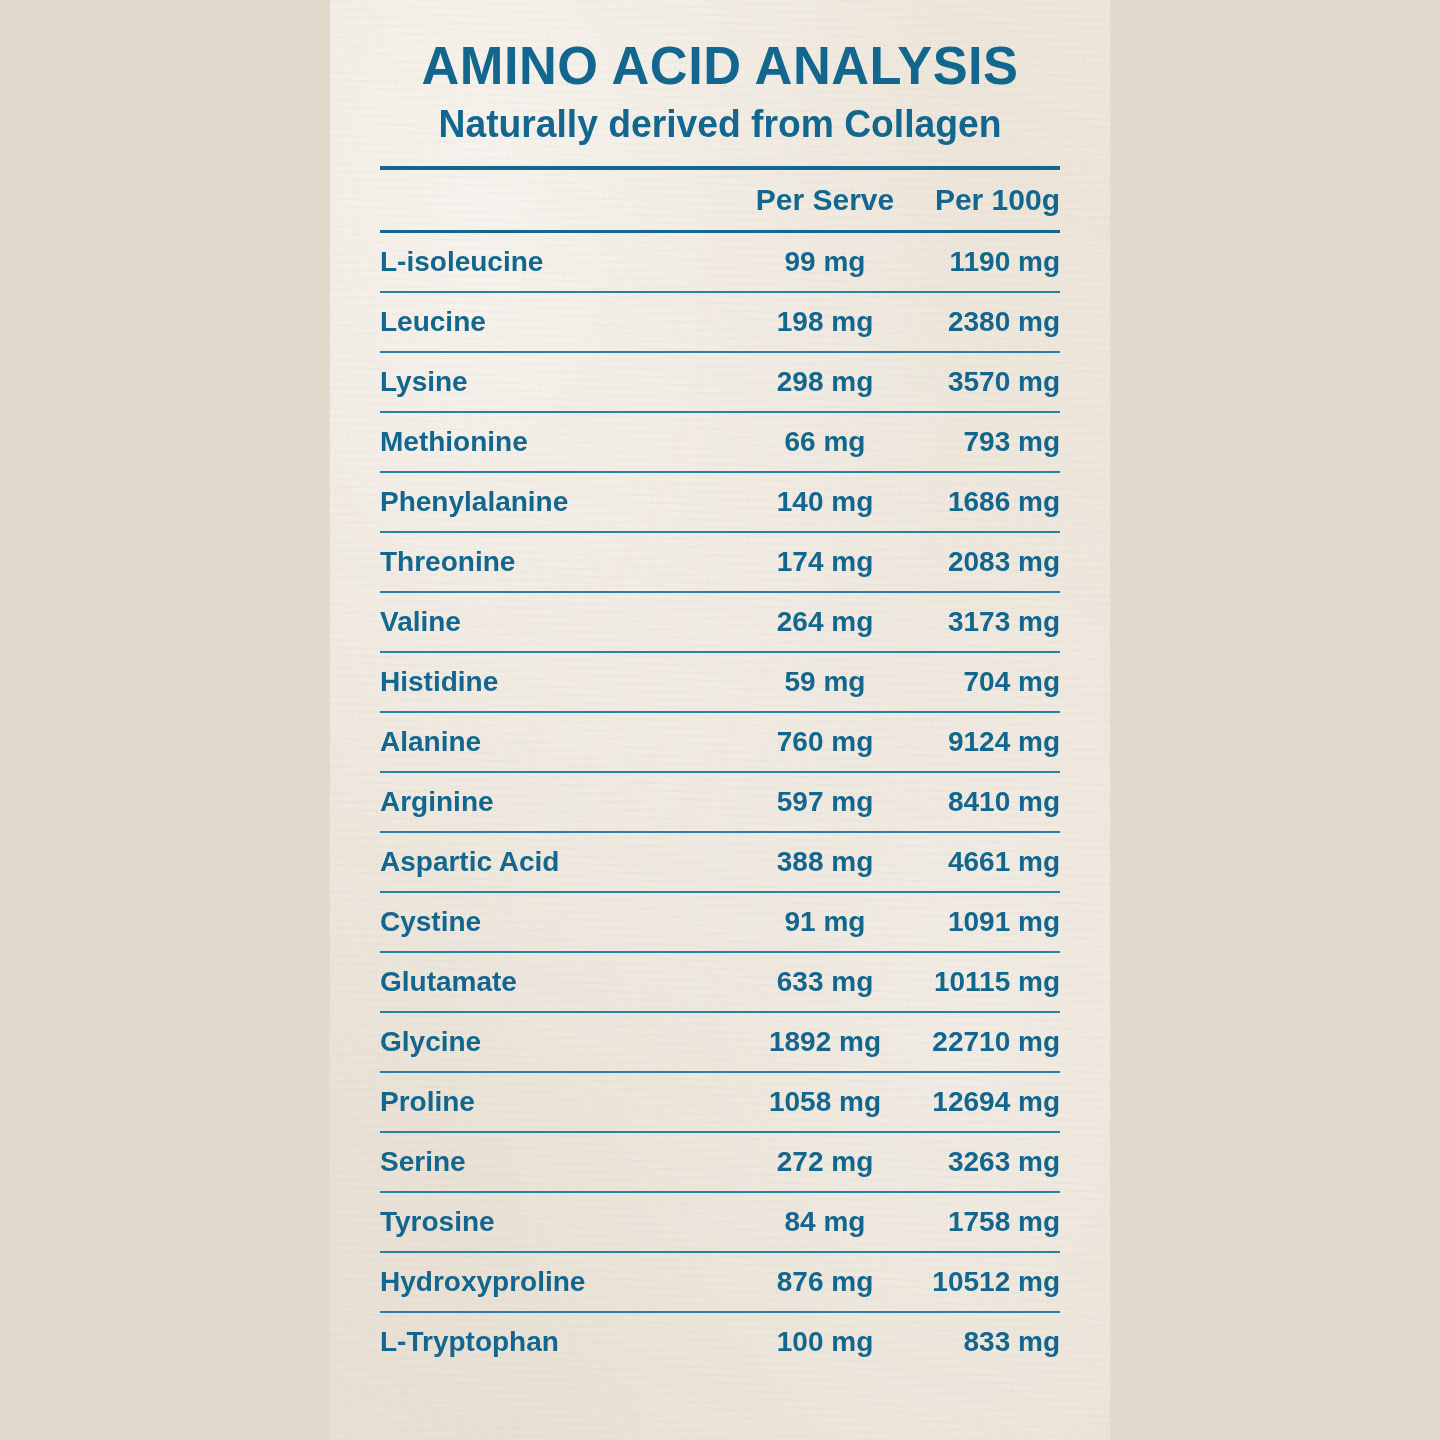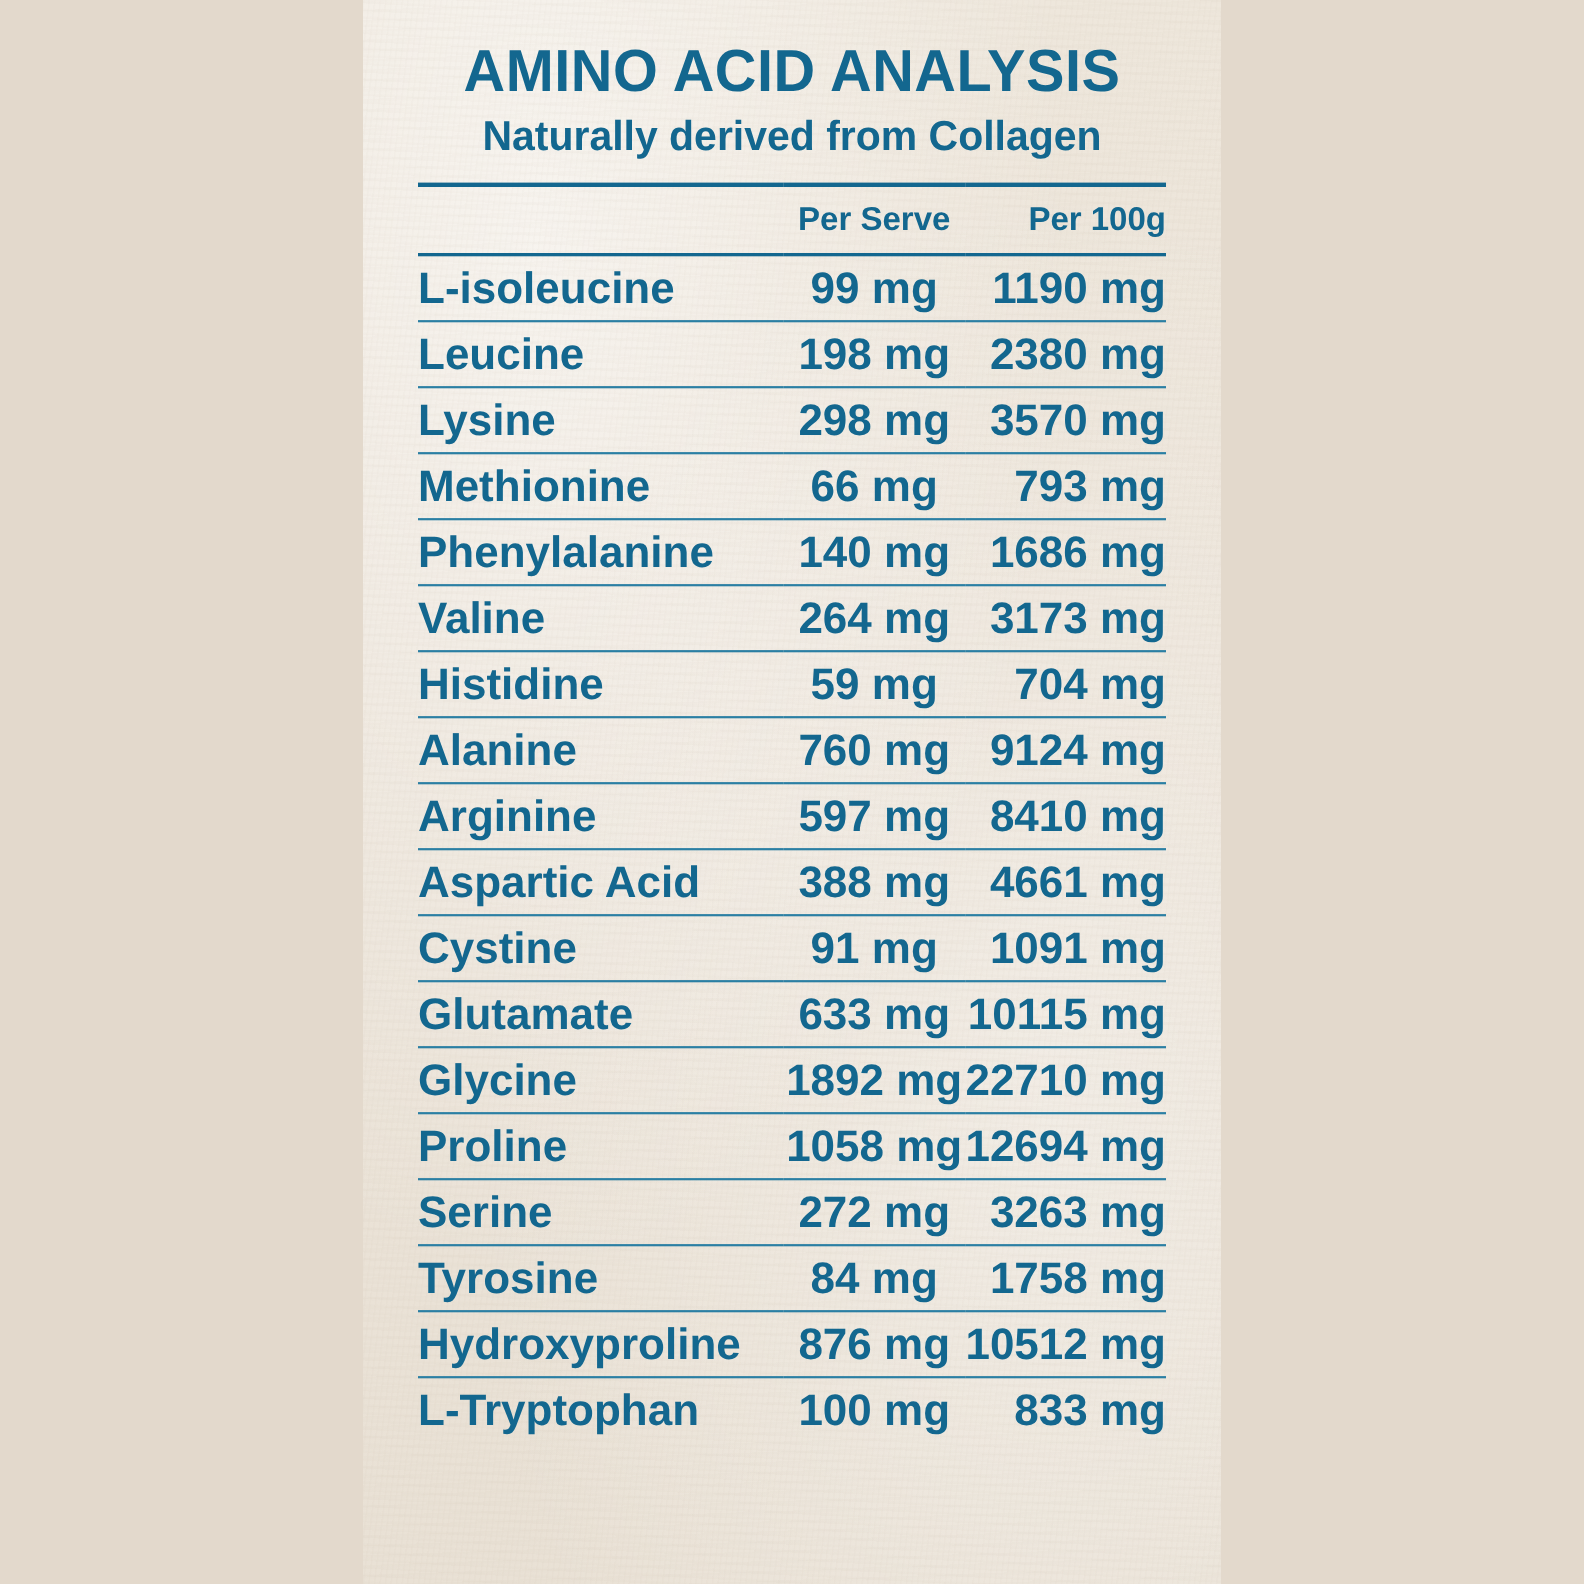--- a/index.html
+++ b/index.html
@@ -67,21 +67,21 @@
     margin: 4px 0 0 0;
     transform: scaleX(0.98);
   }
   table.amino {
     width: 680px;
     border-collapse: collapse;
     margin-top: 18px;
   }
   table.amino th, table.amino td {
     color: #13678f;
-    font-size: 40px;
+    font-size: 28px;
     font-weight: bold;
     padding: 0;
     height: 58px;
     vertical-align: middle;
     white-space: nowrap;
   }
   thead tr.head-row th {
     border-top: 4px solid #13678f;
     border-bottom: 3px solid #13678f;
     height: 60px;
@@ -132,20 +132,25 @@
               <td class="c-name">Methionine</td>
               <td class="c-serve">66 mg</td>
               <td class="c-hundred">793 mg</td>
             </tr>
             <tr>
               <td class="c-name">Phenylalanine</td>
               <td class="c-serve">140 mg</td>
               <td class="c-hundred">1686 mg</td>
             </tr>
             <tr>
+              <td class="c-name">Threonine</td>
+              <td class="c-serve">174 mg</td>
+              <td class="c-hundred">2083 mg</td>
+            </tr>
+            <tr>
               <td class="c-name">Valine</td>
               <td class="c-serve">264 mg</td>
               <td class="c-hundred">3173 mg</td>
             </tr>
             <tr>
               <td class="c-name">Histidine</td>
               <td class="c-serve">59 mg</td>
               <td class="c-hundred">704 mg</td>
             </tr>
             <tr>

